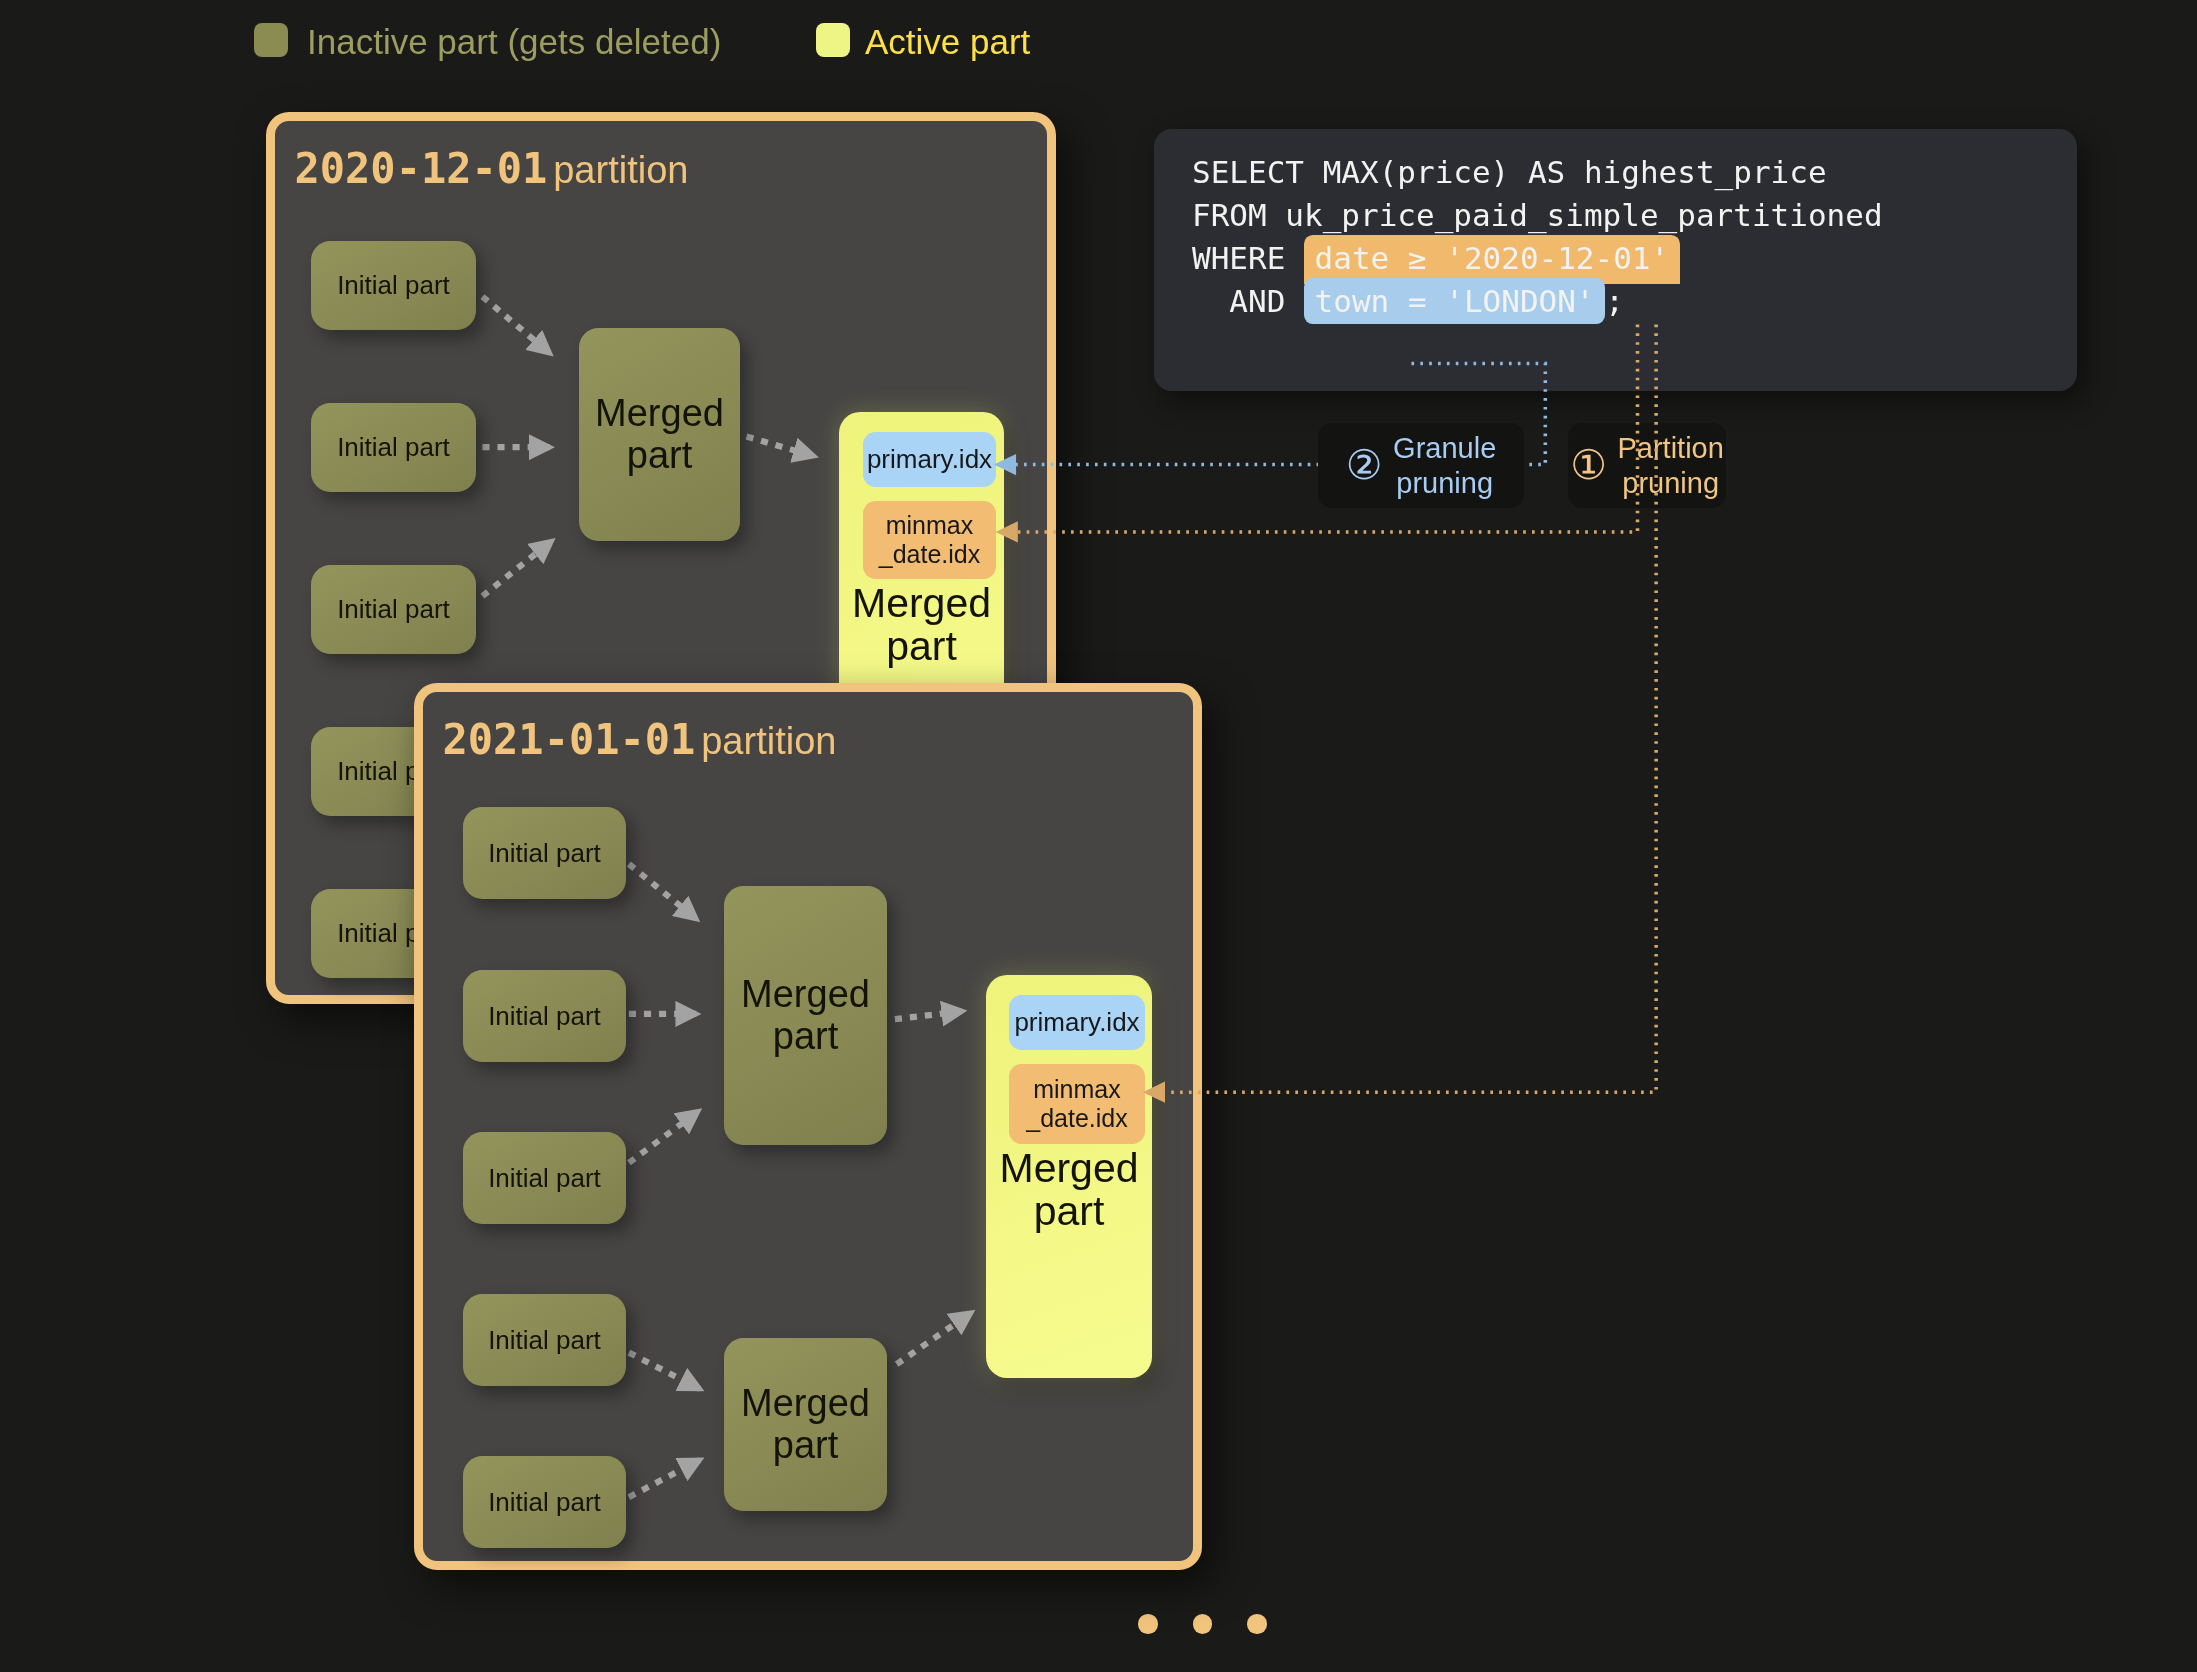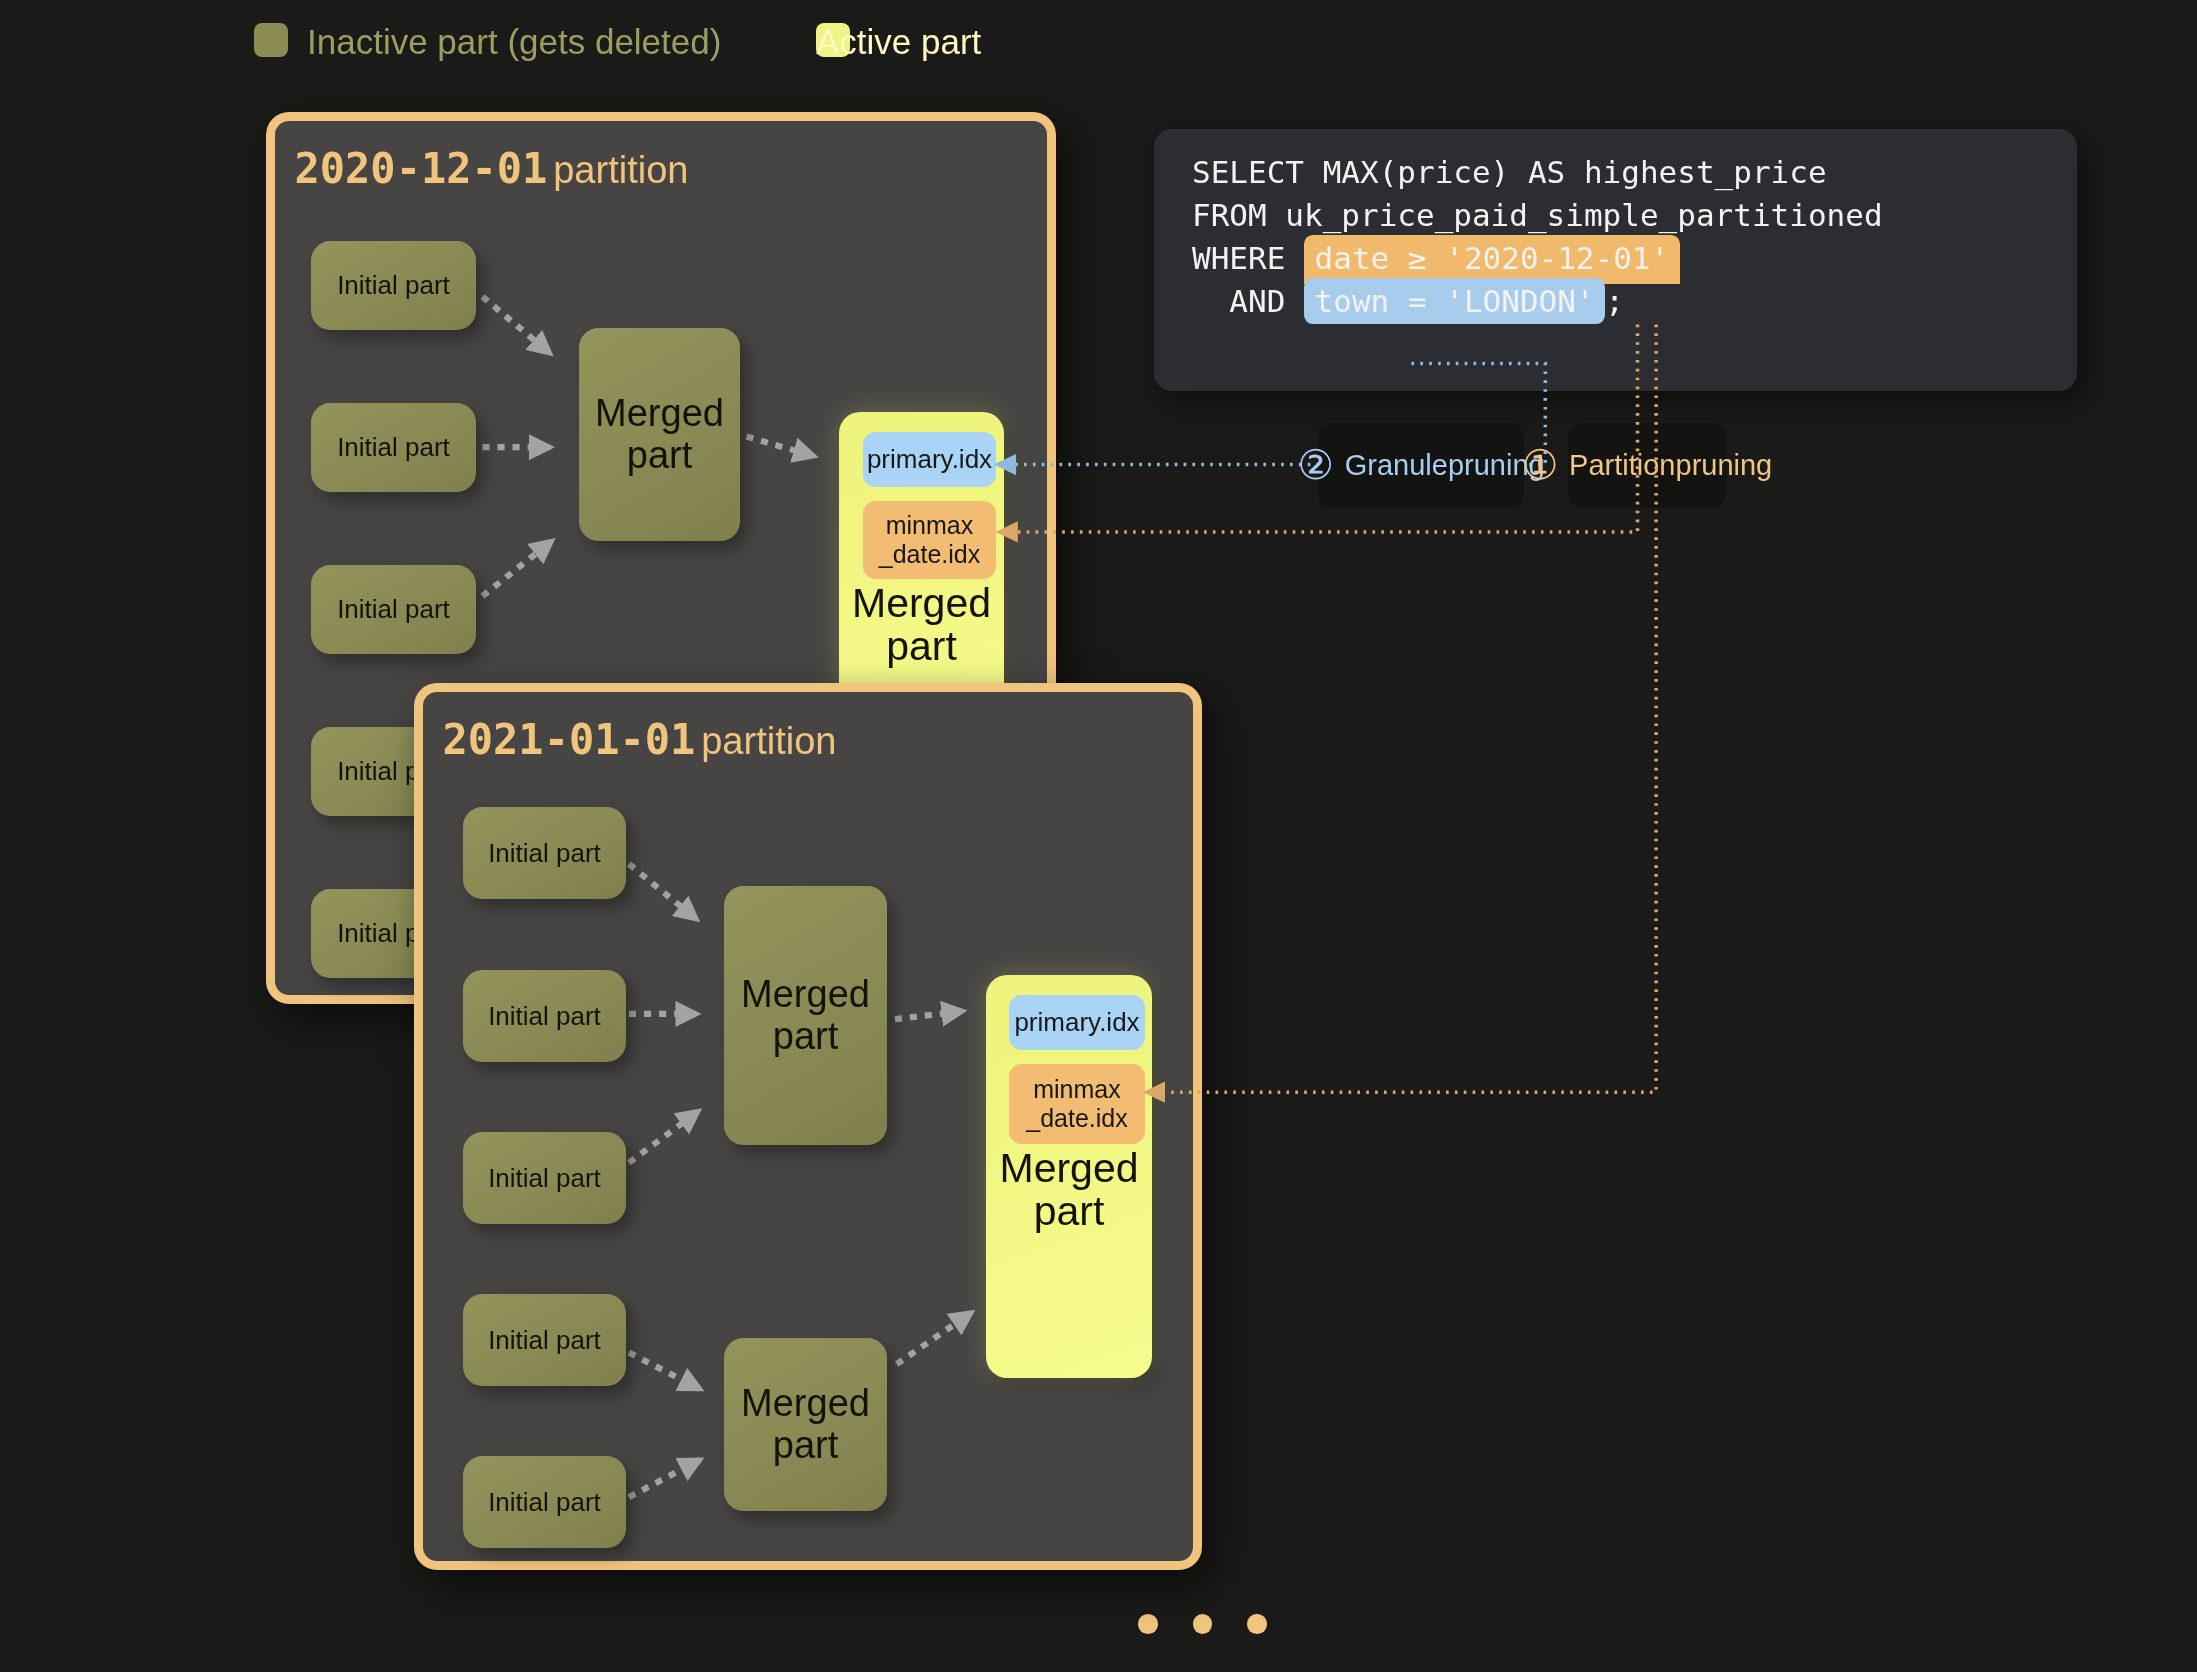--- a/index.html
+++ b/index.html
@@ -5,21 +5,21 @@
   html,body{margin:0;padding:0;background:#141412;}
   .canvas{position:relative;width:2197px;height:1672px;background:#1a1a18;overflow:hidden;
           font-family:"Liberation Sans",sans-serif;}
 
   
   .swatch{position:absolute;width:34px;height:34px;border-radius:8px;}
   .swatch.inactive{left:254px;top:23px;background:#8b8c52;}
   .swatch.active{left:816px;top:23px;background:#eff584;}
   .legend-label{position:absolute;top:24px;font-size:35px;line-height:35px;}
   .legend-label.inactive{left:307px;color:#9c9d61;}
-  .legend-label.active{left:816px;color:#fef9c3;}
+  .legend-label.active{left:865px;color:#fde047;}
 
   
   .partition{position:absolute;background:#464544;border:9.8px solid #f1c47d;border-radius:23px;
              box-shadow:12.4px 16px 39px rgba(0,0,0,.55);}
   .p1{left:266px;top:112px;width:772px;height:874px;z-index:1;}
   .p2{left:414px;top:683px;width:770px;height:869px;z-index:3;}
   .ptitle{position:absolute;left:19.5px;top:23px;margin:0;font-weight:normal;white-space:nowrap;}
   .pdate{font-family:"DejaVu Sans Mono",monospace;font-weight:bold;font-size:42px;color:#f1c47d;}
   .psuffix{font-size:38px;color:#f1c47d;}
 
@@ -46,21 +46,21 @@
           box-shadow:8.9px 10.6px 26.6px rgba(0,0,0,.45);}
   .sql-line{white-space:pre;}
   .hl-o-top{background:#f0b96b;border-radius:8.9px 8.9px 0 0;padding:5.3px 10.6px 8px;margin:-5.3px 0 -8px;}
   .hl-o-bot{background:#f0b96b;border-radius:0 0 8.9px 8.9px;padding:8px 10.6px 5.3px;margin:-8px 0 -5.3px;}
   .hl-b{background:#a8cdec;border-radius:8.9px;padding:5.3px 10.6px;margin:-5.3px 0;}
 
   
   .chip{position:absolute;top:423px;height:85px;background:#131312;border-radius:14px;z-index:5;
         display:flex;align-items:center;justify-content:center;gap:10.6px;}
   .chip .num{font-size:41px;line-height:41px;}
-  .chip .lines{display:flex;flex-direction:row;align-items:center;font-size:29px;line-height:35px;}
+  .chip .lines{display:flex;flex-direction:column;align-items:center;font-size:29px;line-height:35px;}
   .chip.granule{left:1318px;width:206px;color:#a9cdf2;}
   .chip.partitionp{left:1568px;width:158px;color:#f1c684;}
 
   
   .overlay{position:absolute;left:0;top:0;width:2197px;height:1672px;pointer-events:none;}
   .overlay.blue{z-index:4;}
   .overlay.orange{z-index:6;}
 
   
   .dots{position:absolute;left:1138px;top:1614px;display:flex;gap:35px;z-index:2;}

